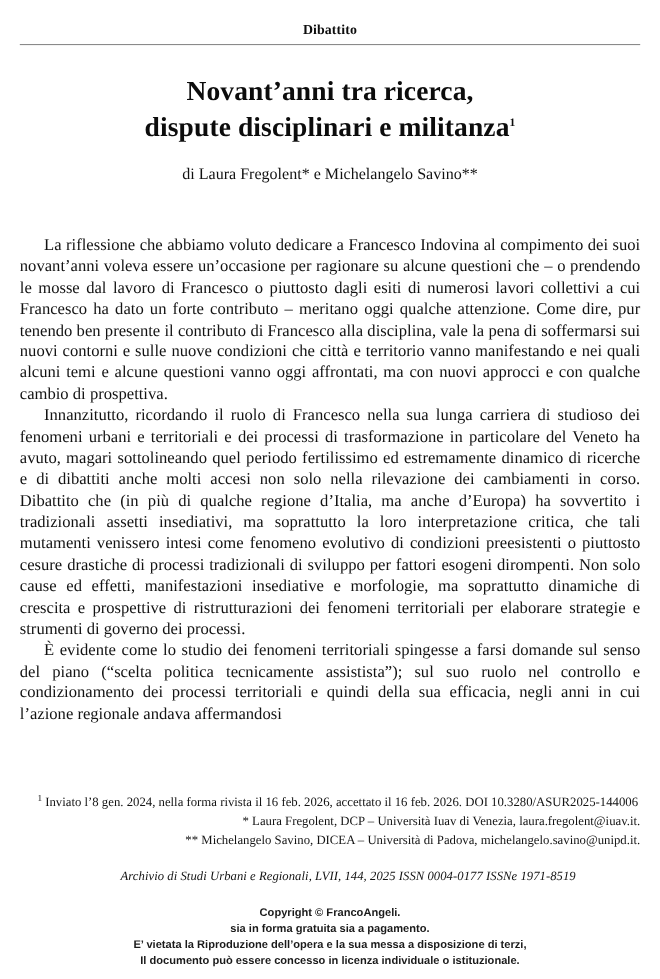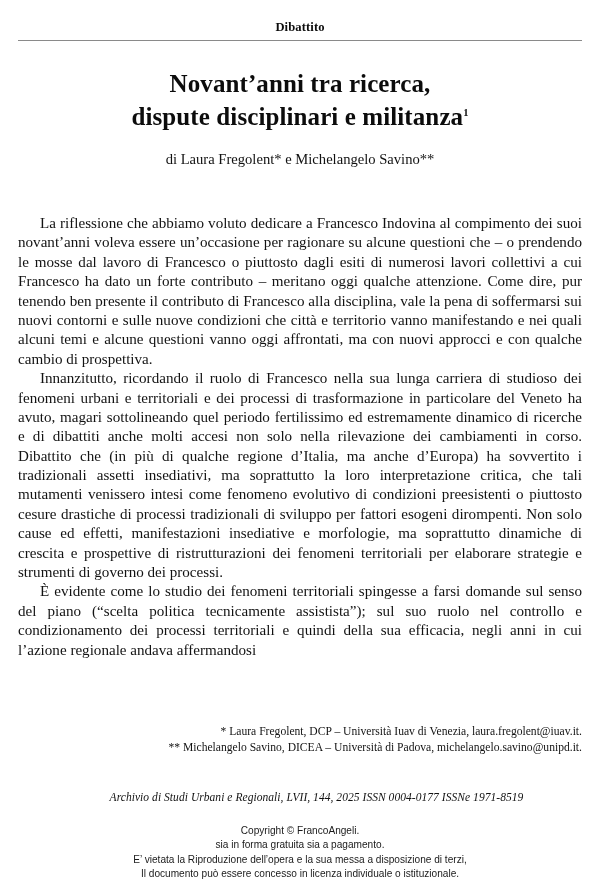--- a/index.html
+++ b/index.html
@@ -137,20 +137,21 @@
     right: 0;
     top: 824px;
     text-align: center;
     font-family: "Liberation Sans", "DejaVu Sans", sans-serif;
     font-size: 10.1px;
     line-height: 1.42;
     color: #1a1a1a;
   }
   .copyright div {
     white-space: nowrap;
+    font-weight: bold;
   }
 </style>
 </head>
 <body>
 
 <div class="page">
 
   <div class="running-head-wrap">
     <div class="running-head">Dibattito</div>
     <hr class="head-rule">
@@ -166,20 +167,21 @@
     </div>
   </div>
 
   <div class="body-wrap">
     <p class="para">La riflessione che abbiamo voluto dedicare a Francesco Indovina al compimento dei suoi novant’anni voleva essere un’occasione per ragionare su alcune questioni che – o prendendo le mosse dal lavoro di Francesco o piuttosto dagli esiti di numerosi lavori collettivi a cui Francesco ha dato un forte contributo – meritano oggi qualche attenzione. Come dire, pur tenendo ben presente il contributo di Francesco alla disciplina, vale la pena di soffermarsi sui nuovi contorni e sulle nuove condizioni che città e territorio vanno manifestando e nei quali alcuni temi e alcune questioni vanno oggi affrontati, ma con nuovi approcci e con qualche cambio di prospettiva.</p>
     <p class="para">Innanzitutto, ricordando il ruolo di Francesco nella sua lunga carriera di studioso dei fenomeni urbani e territoriali e dei processi di trasformazione in particolare del Veneto ha avuto, magari sottolineando quel periodo fertilissimo ed estremamente dinamico di ricerche e di dibattiti anche molti accesi non solo nella rilevazione dei cambiamenti in corso. Dibattito che (in più di qualche regione d’Italia, ma anche d’Europa) ha sovvertito i tradizionali assetti insediativi, ma soprattutto la loro interpretazione critica, che tali mutamenti venissero intesi come fenomeno evolutivo di condizioni preesistenti o piuttosto cesure drastiche di processi tradizionali di sviluppo per fattori esogeni dirompenti. Non solo cause ed effetti, manifestazioni insediative e morfologie, ma soprattutto dinamiche di crescita e prospettive di ristrutturazioni dei fenomeni territoriali per elaborare strategie e strumenti di governo dei processi.</p>
     <p class="para">È evidente come lo studio dei fenomeni territoriali spingesse a farsi domande sul senso del piano (“scelta politica tecnicamente assistista”); sul suo ruolo nel controllo e condizionamento dei processi territoriali e quindi della sua efficacia, negli anni in cui l’azione regionale andava affermandosi</p>
   </div>
 
   <div class="footnotes">
+    <p class="fn-first"><sup>1</sup> <span>Inviato l’8 gen. 2024, nella forma rivista il 16 feb. 2026, accettato il 16 feb. 2026. DOI 10.3280/ASUR2025-144006</span></p>
     <p class="fn-author">* Laura Fregolent, DCP – Università Iuav di Venezia, laura.fregolent@iuav.it.</p>
     <p class="fn-author">** Michelangelo Savino, DICEA – Università di Padova, michelangelo.savino@unipd.it.</p>
   </div>
 
   <div class="journal-line">Archivio di Studi Urbani e Regionali, LVII, 144, 2025 ISSN 0004-0177 ISSNe 1971-8519</div>
 
   <div class="copyright">
     <div>Copyright © FrancoAngeli.</div>
     <div>sia in forma gratuita sia a pagamento.</div>
     <div>E’ vietata la Riproduzione dell’opera e la sua messa a disposizione di terzi,</div>

